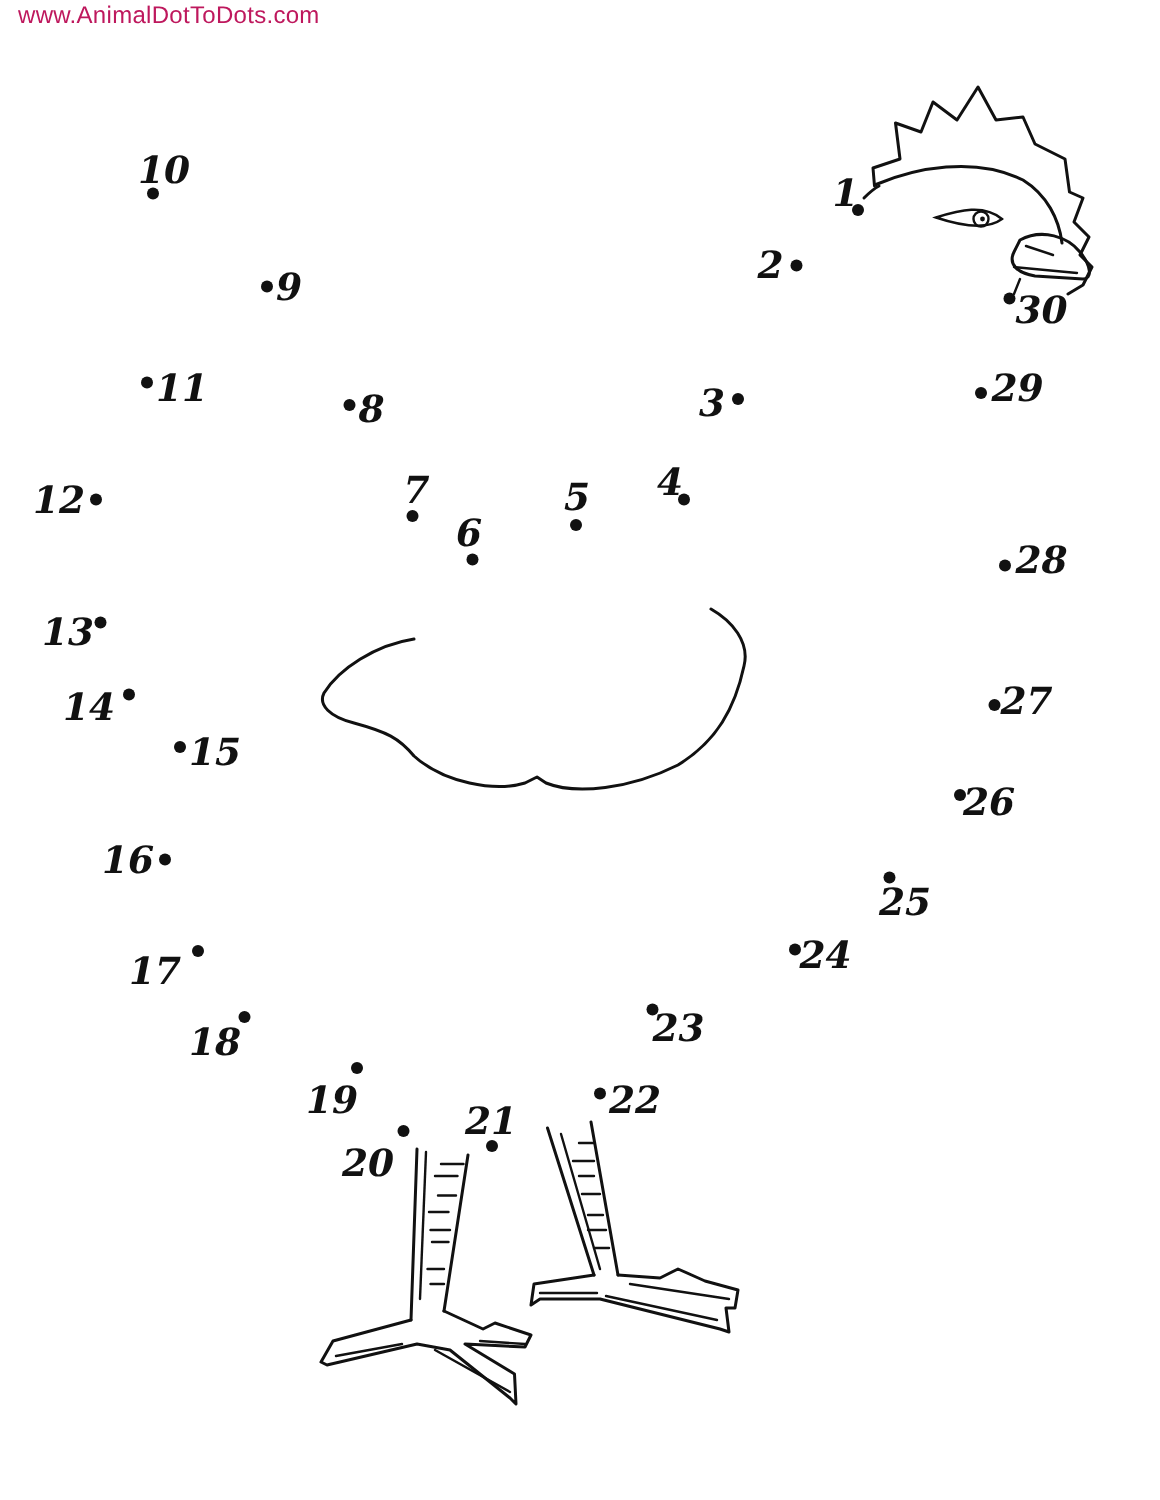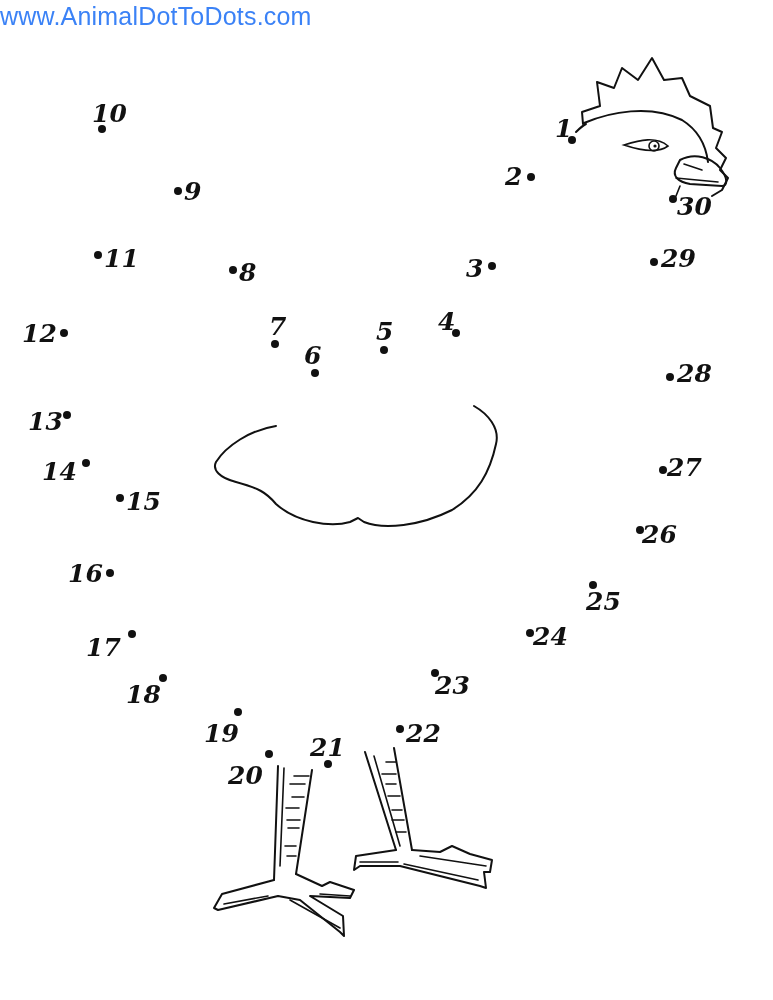--- a/index.html
+++ b/index.html
@@ -1,17 +1,17 @@
 <!DOCTYPE html>
 <html><head>
 <meta charset="utf-8">
 <style>
   html, body { margin:0; padding:0; background:#ffffff; }
   body { width:773px; height:1000px; position:relative; overflow:hidden; font-family:"Liberation Sans", sans-serif; }
-  .site { position:absolute; left:0; top:2px; font-size:25px; color:#3b82f6; letter-spacing:0.2px; }
+  .site { position:absolute; left:12px; top:2px; font-size:16px; color:#be185d; letter-spacing:0.2px; }
   svg.art { position:absolute; left:0; top:0; }
   .lbl { font-family:"DejaVu Serif", serif; font-style:italic; font-weight:bold; font-size:25px; fill:#111; }
   .ln { fill:none; stroke:#111; stroke-width:2; stroke-linecap:round; stroke-linejoin:round; }
   .lt { fill:none; stroke:#111; stroke-width:1.6; stroke-linecap:round; }
 </style>
 </head>
 <body>
 
 <div class="site">www.AnimalDotToDots.com</div>
 

